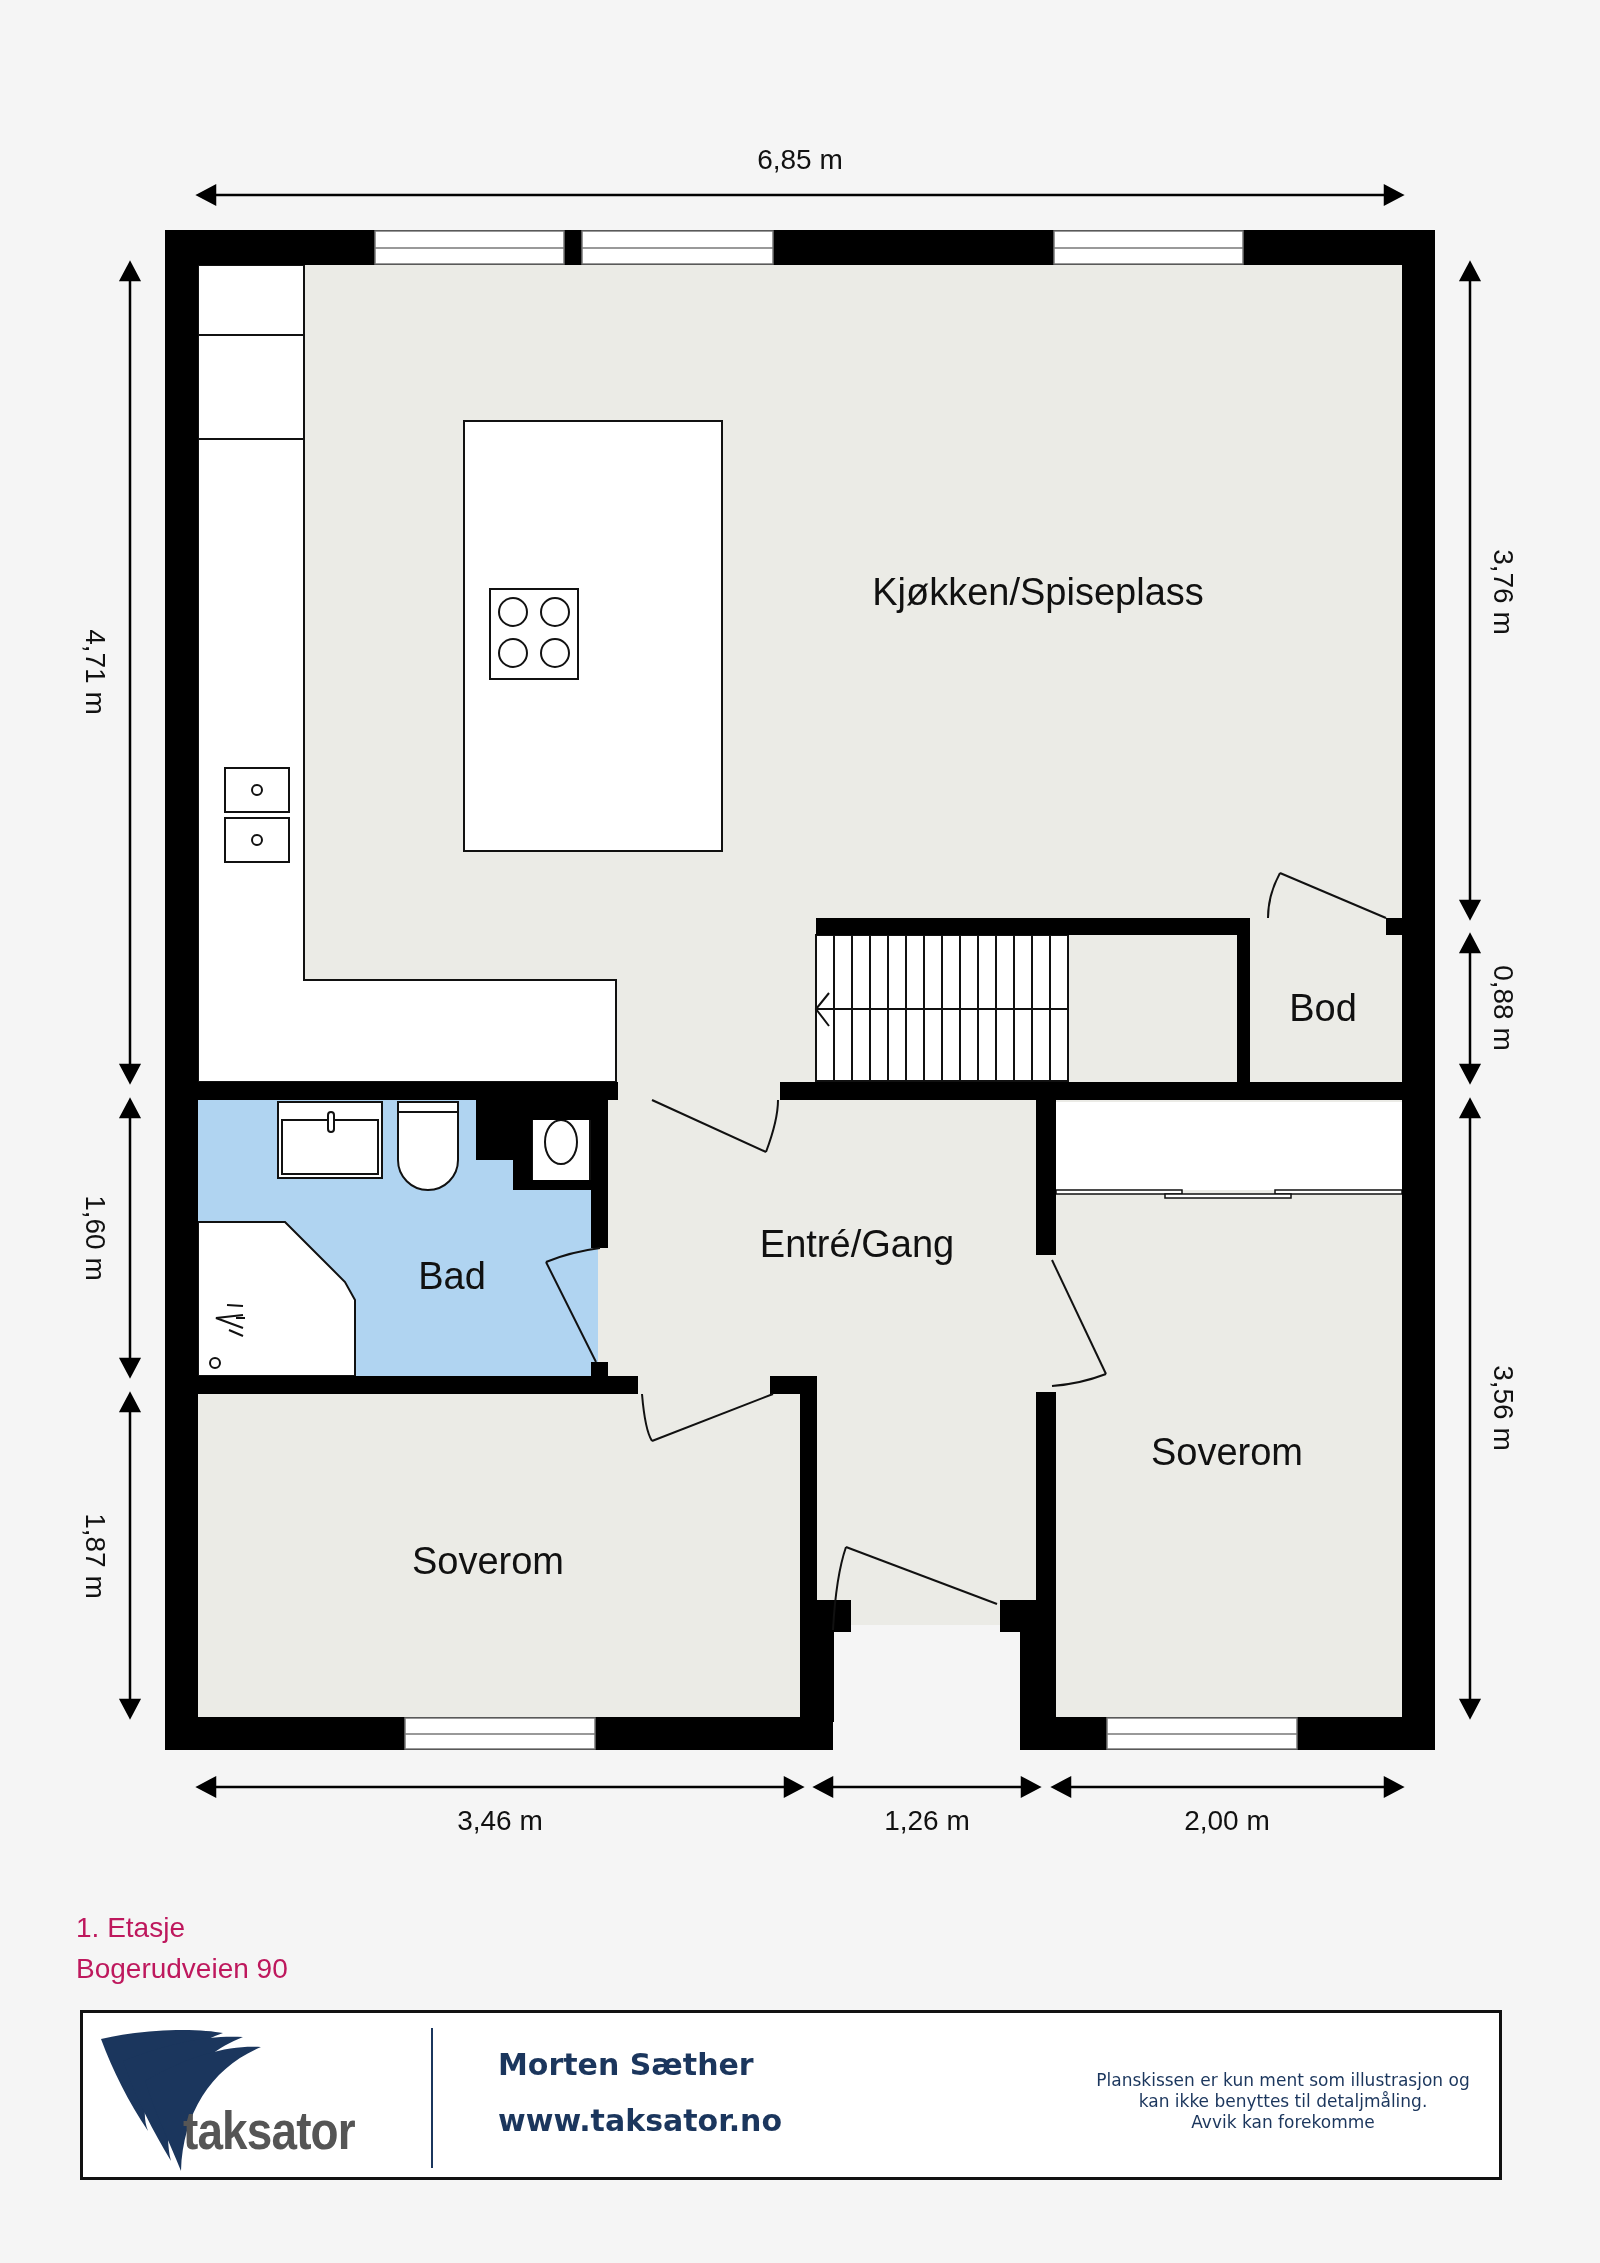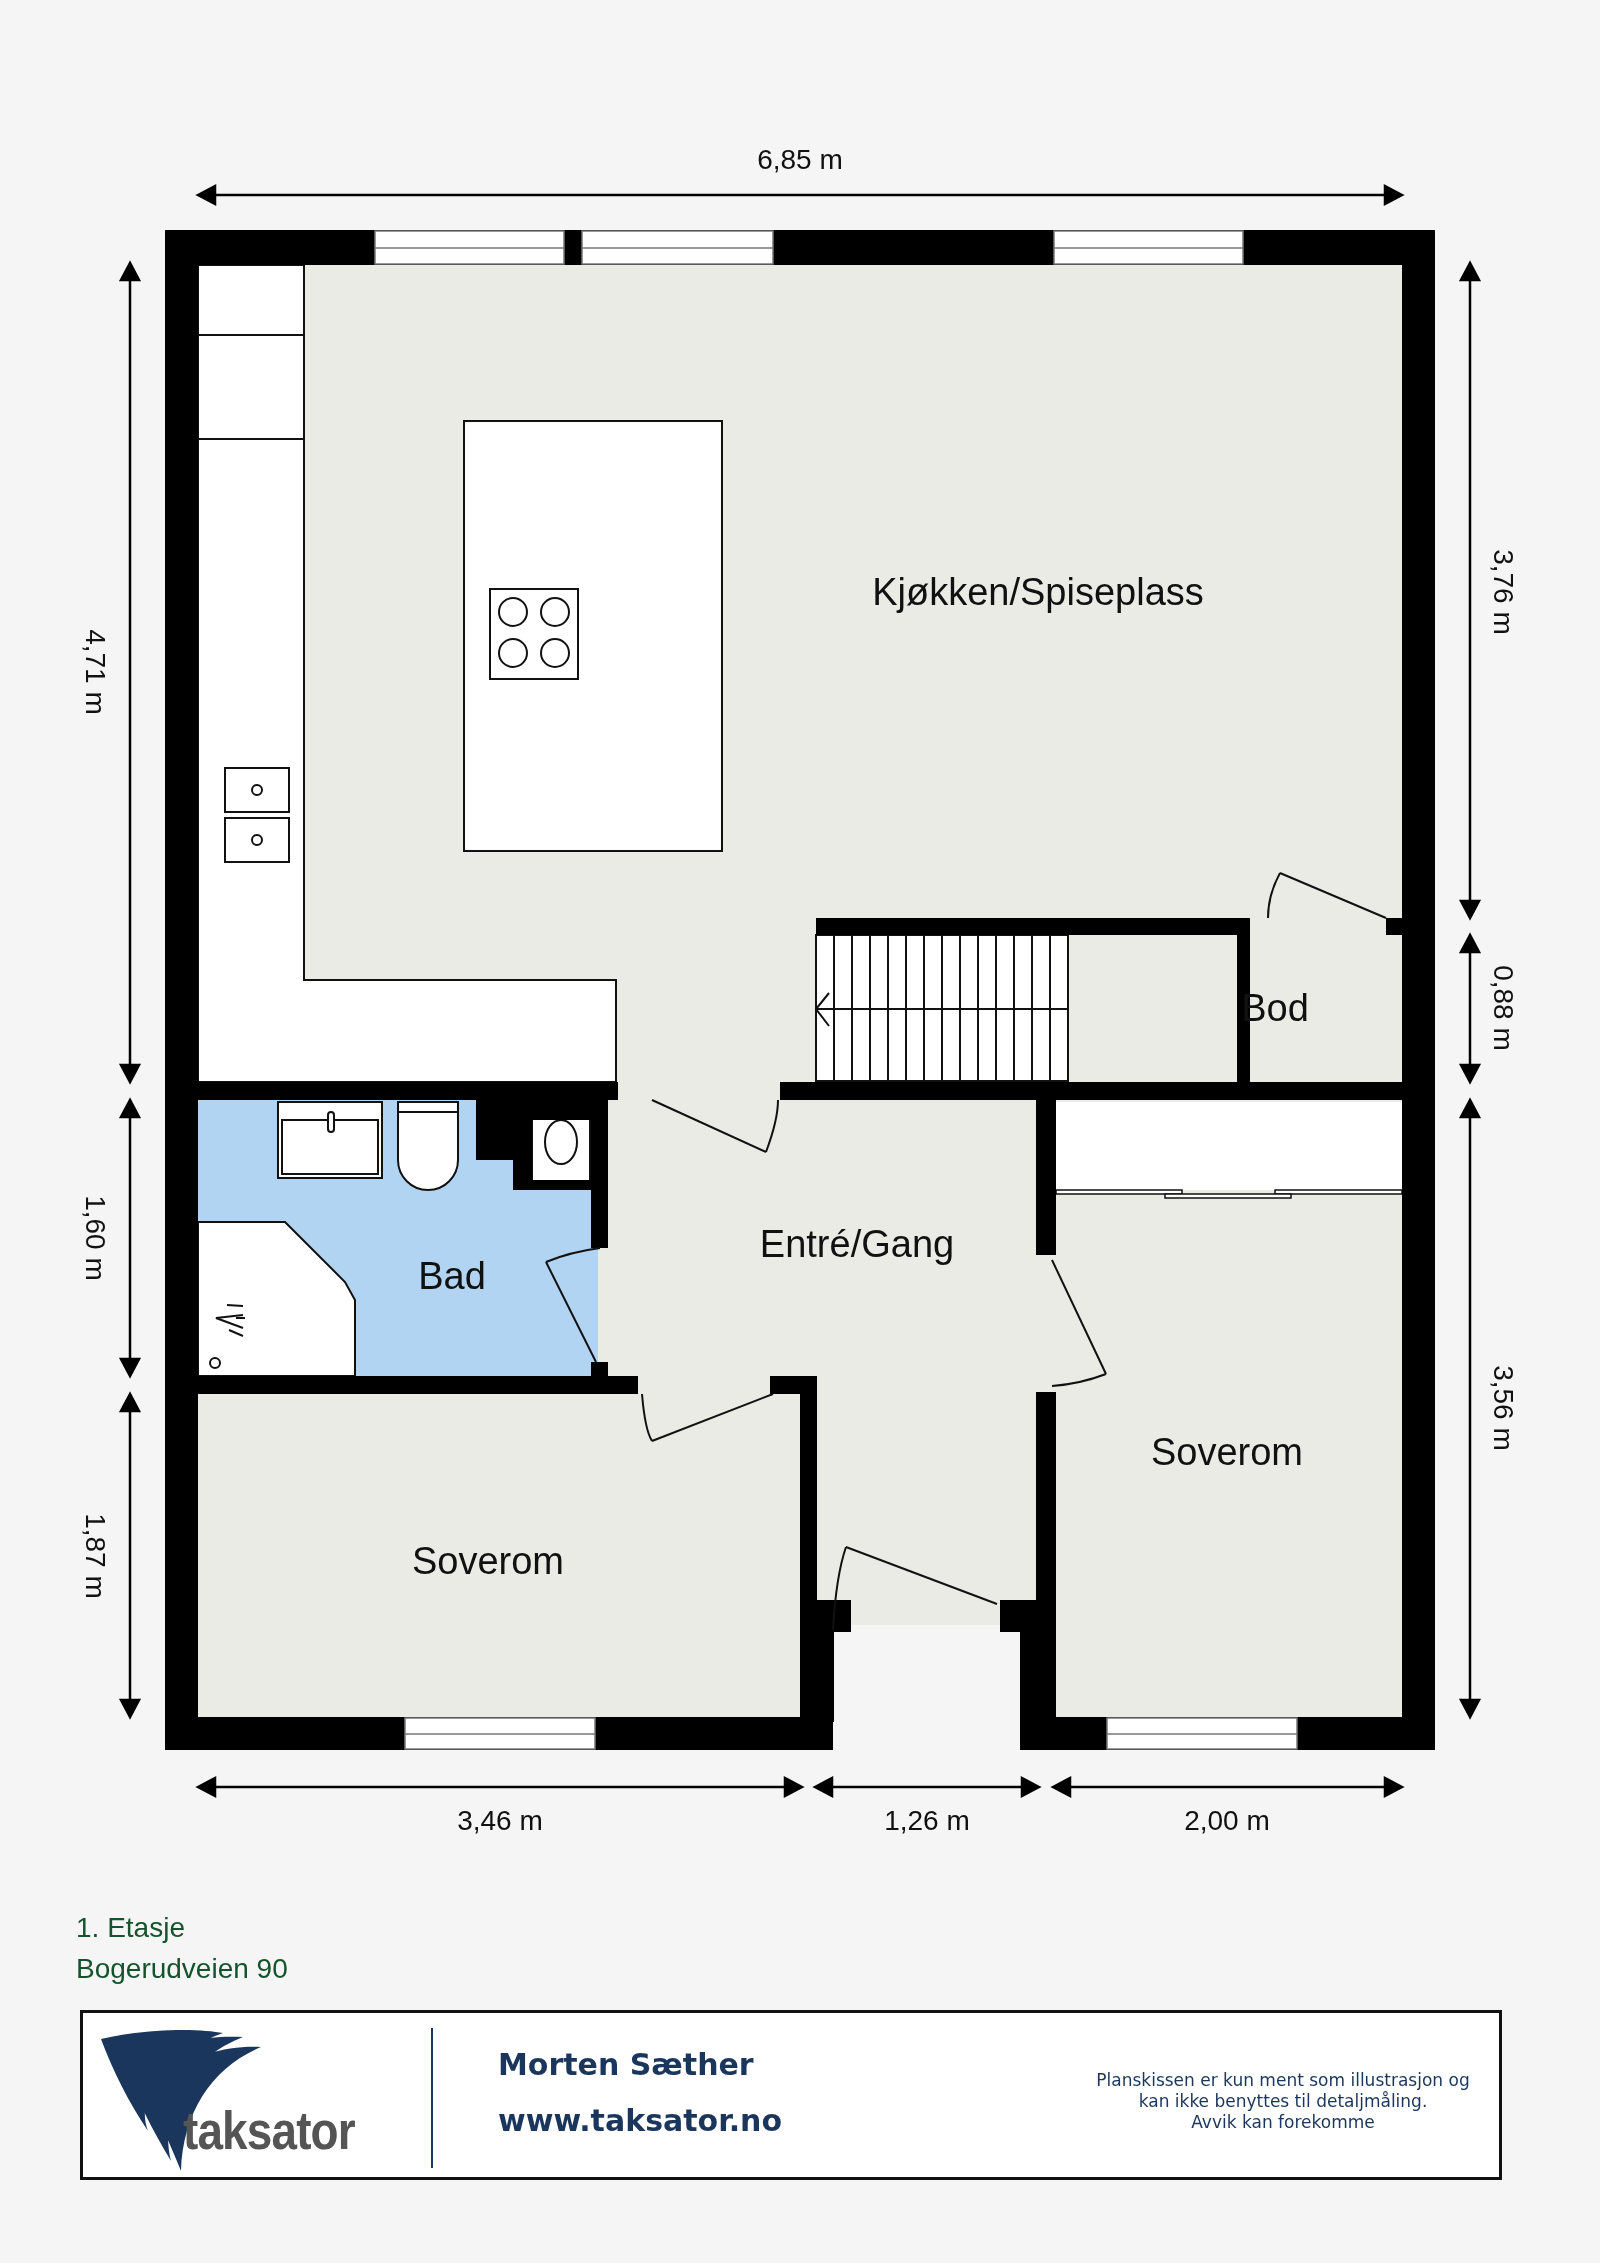--- a/index.html
+++ b/index.html
@@ -2,21 +2,21 @@
 <html><head>
 <meta charset="utf-8">
 <style>
   html, body { margin:0; padding:0; }
   body { width:1600px; height:2263px; background:#f5f5f5; position:relative; overflow:hidden; font-family:"Liberation Sans", sans-serif; }
   #plan { position:absolute; left:0; top:0; width:1600px; height:1860px; }
   .lbl { position:absolute; color:#111; font-family:"Liberation Sans", sans-serif; white-space:nowrap; }
   .room-lbl { font-size:38px; transform:translate(-50%,-50%); }
   .dim-lbl { font-size:28px; transform:translate(-50%,-50%); }
   .dim-v { transform:translate(-50%,-50%) rotate(90deg); }
-  .meta { position:absolute; left:76px; font-size:28px; color:#14532d; }
+  .meta { position:absolute; left:76px; font-size:28px; color:#be185d; }
   #footer { position:absolute; left:80px; top:2010px; width:1422px; height:170px; background:#fff; border:3px solid #111; box-sizing:border-box; }
   #logo { position:absolute; left:10px; top:8px; width:380px; height:150px; }
   #logo-text { position:absolute; left:100px; top:86px; font-size:54px; color:#555; font-weight:bold; letter-spacing:-1px; font-family:"Liberation Sans", sans-serif; transform:scaleX(0.85); transform-origin:left; }
   #divider { position:absolute; left:348px; top:15px; width:2px; height:140px; background:#1b365d; }
   .contact { position:absolute; left:386px; font-size:30px; font-weight:bold; color:#1b365d; font-family:"DejaVu Sans", sans-serif;margin-left:29px; }
   .disclaimer { position:absolute; left:990px; width:420px; text-align:center; font-size:17px; color:#1b365d; line-height:21px; font-family:"DejaVu Sans", sans-serif; }
 </style>
 </head>
 <body>
 
@@ -179,21 +179,21 @@
     <line x1="822" y1="1787" x2="1032" y2="1787"></line>
     <polygon points="815,1787 832,1778 832,1796"></polygon>
       <polygon points="1039,1787 1022,1778 1022,1796"></polygon>
     <line x1="1060" y1="1787" x2="1395" y2="1787"></line>
     <polygon points="1053,1787 1070,1778 1070,1796"></polygon>
       <polygon points="1402,1787 1385,1778 1385,1796"></polygon>
   </g>
 </svg>
 
 <div class="lbl room-lbl" style="left:1038px;top:592px;">Kjøkken/Spiseplass</div>
-<div class="lbl room-lbl" style="left:1275px;top:1008px;">Bod</div>
+<div class="lbl room-lbl" style="left:1323px;top:1008px;">Bod</div>
 <div class="lbl room-lbl" style="left:452px;top:1276px;">Bad</div>
 <div class="lbl room-lbl" style="left:857px;top:1244px;text-align:right;">Entré/Gang</div>
 <div class="lbl room-lbl" style="left:488px;top:1561px;">Soverom</div>
 <div class="lbl room-lbl" style="left:1227px;top:1452px;">Soverom</div>
 
 <div class="lbl dim-lbl" style="left:800px;top:160px;">6,85 m</div>
 <div class="lbl dim-lbl dim-v" style="left:95px;top:672px;">4,71 m</div>
 <div class="lbl dim-lbl dim-v" style="left:95px;top:1238px;">1,60 m</div>
 <div class="lbl dim-lbl dim-v" style="left:95px;top:1556px;">1,87 m</div>
 <div class="lbl dim-lbl dim-v" style="left:1503px;top:592px;">3,76 m</div>

